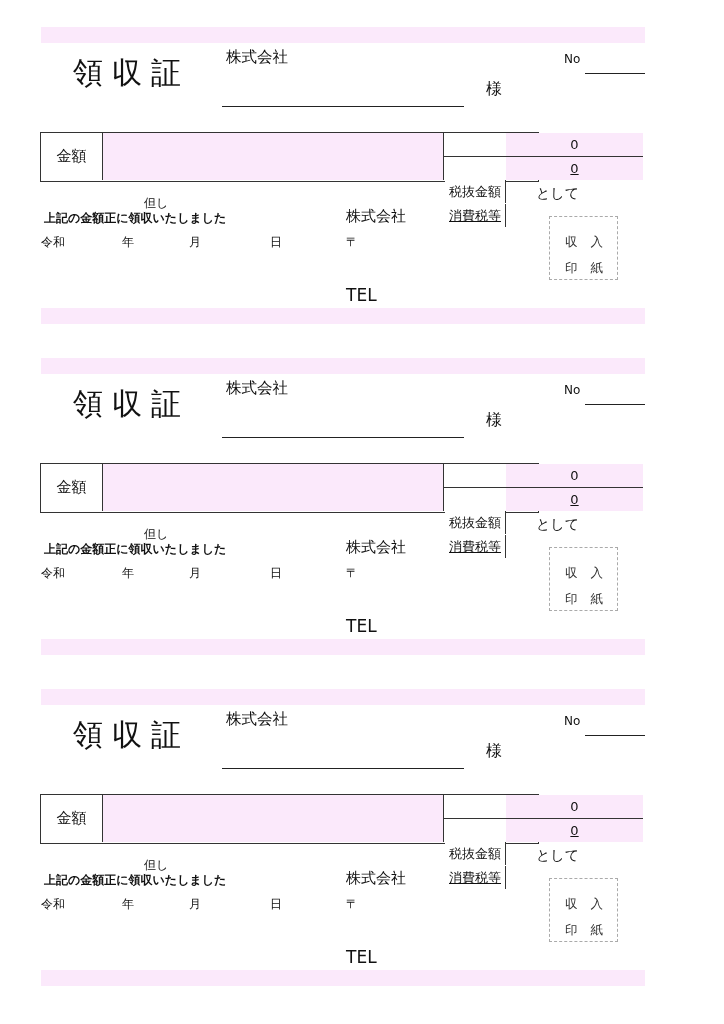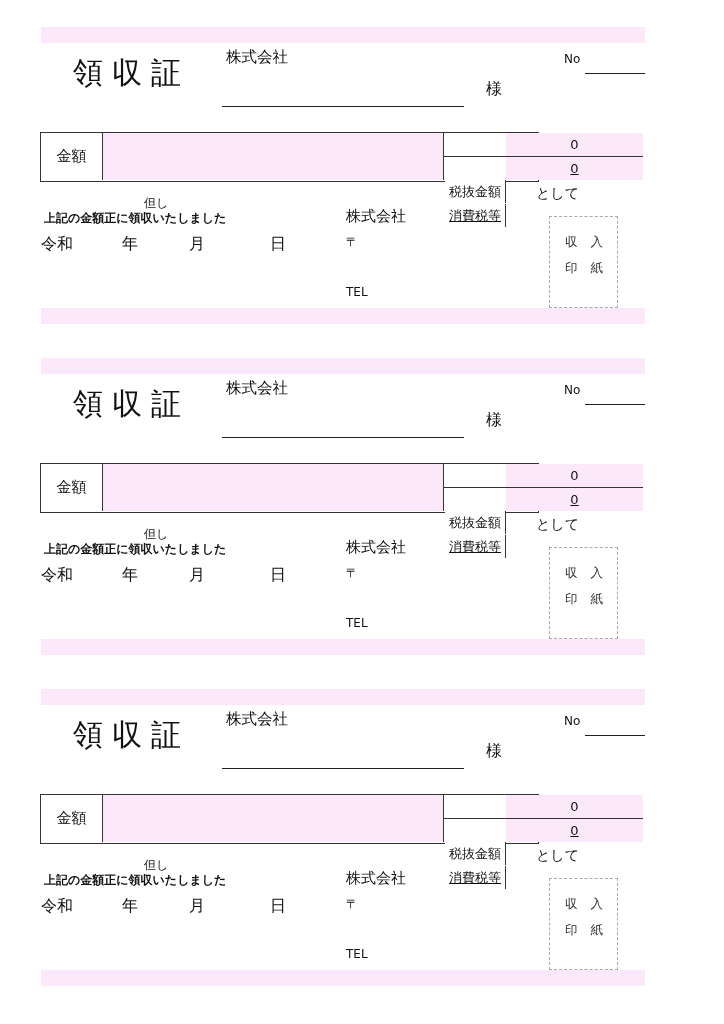--- a/index.html
+++ b/index.html
@@ -24,25 +24,25 @@
   .amount-value { position: absolute; left: 62px; top: 0; width: 340px; height: 47px; background: #fbe9fb; border-right: 1.5px solid #333; }
   .tax-label { position: absolute; left: 404px; width: 60px; height: 23px; font-size: 13px; display: flex; align-items: center; justify-content: center; border-right: 1.5px solid #333; background: #fff; margin-top: 47px; }
   .tax-value { position: absolute; left: 465px; width: 137px; height: 23px; background: #fbe9fb; font-size: 13px; display: flex; align-items: center; justify-content: center; }
   .row1 { top: 0; }
   .row2 { top: 24px; text-decoration: underline; }
   .row-divider { position: absolute; left: 403px; top: 23px; width: 199px; height: 0; border-top: 1.5px solid #333; }
 
   .tadashi { position: absolute; left: 104px; top: 168px; font-size: 12px; margin-left: 40px; }
   .toshite { position: absolute; left: 536px; top: 158px; font-size: 14px; }
   .received-text { position: absolute; left: 44px; top: 183px; font-size: 12px; font-weight: bold; }
-  .date-row { position: absolute; top: 207px; font-size: 16px; }
+  .date-row { position: absolute; top: 207px; font-size: 12px; }
   .issuer-company { position: absolute; left: 346px; top: 180px; font-size: 15px; }
   .postal { position: absolute; left: 346px; top: 207px; font-size: 12px; }
-  .tel { position: absolute; left: 346px; top: 258px; font-size: 12px; }
-  .stamp-box { position: absolute; left: 549px; top: 189px; width: 69px; height: 92px; border: 1px dashed #aaa; box-sizing: border-box; }
+  .tel { position: absolute; left: 346px; top: 258px; font-size: 17px; }
+  .stamp-box { position: absolute; left: 549px; top: 189px; width: 69px; height: 64px; border: 1px dashed #aaa; box-sizing: border-box; }
   .stamp-text { position: absolute; left: 15px; font-size: 12.5px; letter-spacing: 13px; white-space: nowrap; color: #333; }
 </style>
 </head>
 <body>
 
 <div class="receipt" style="top:27px;">
   <div class="band top"></div>
   <div class="title">領収証</div>
   <div class="company-top">株式会社</div>
   <div class="name-line"></div>

